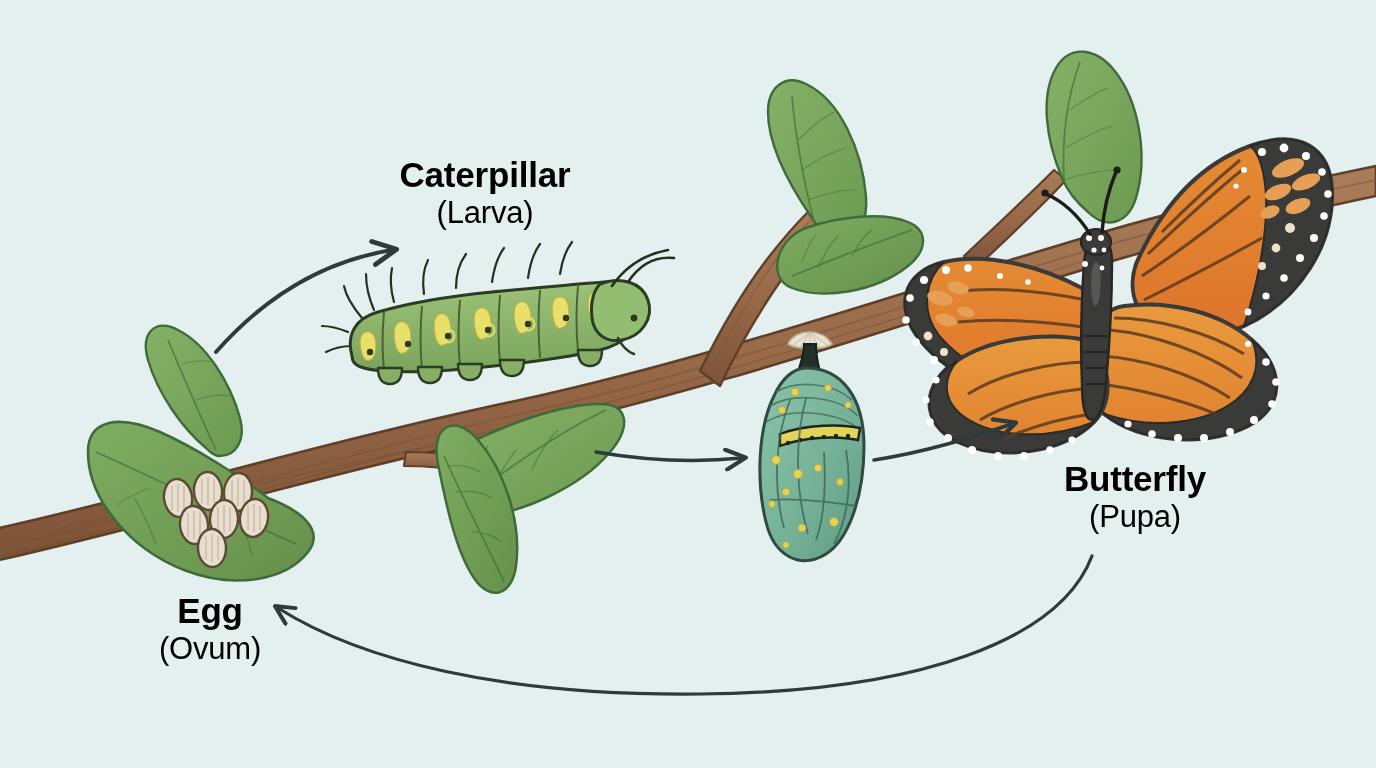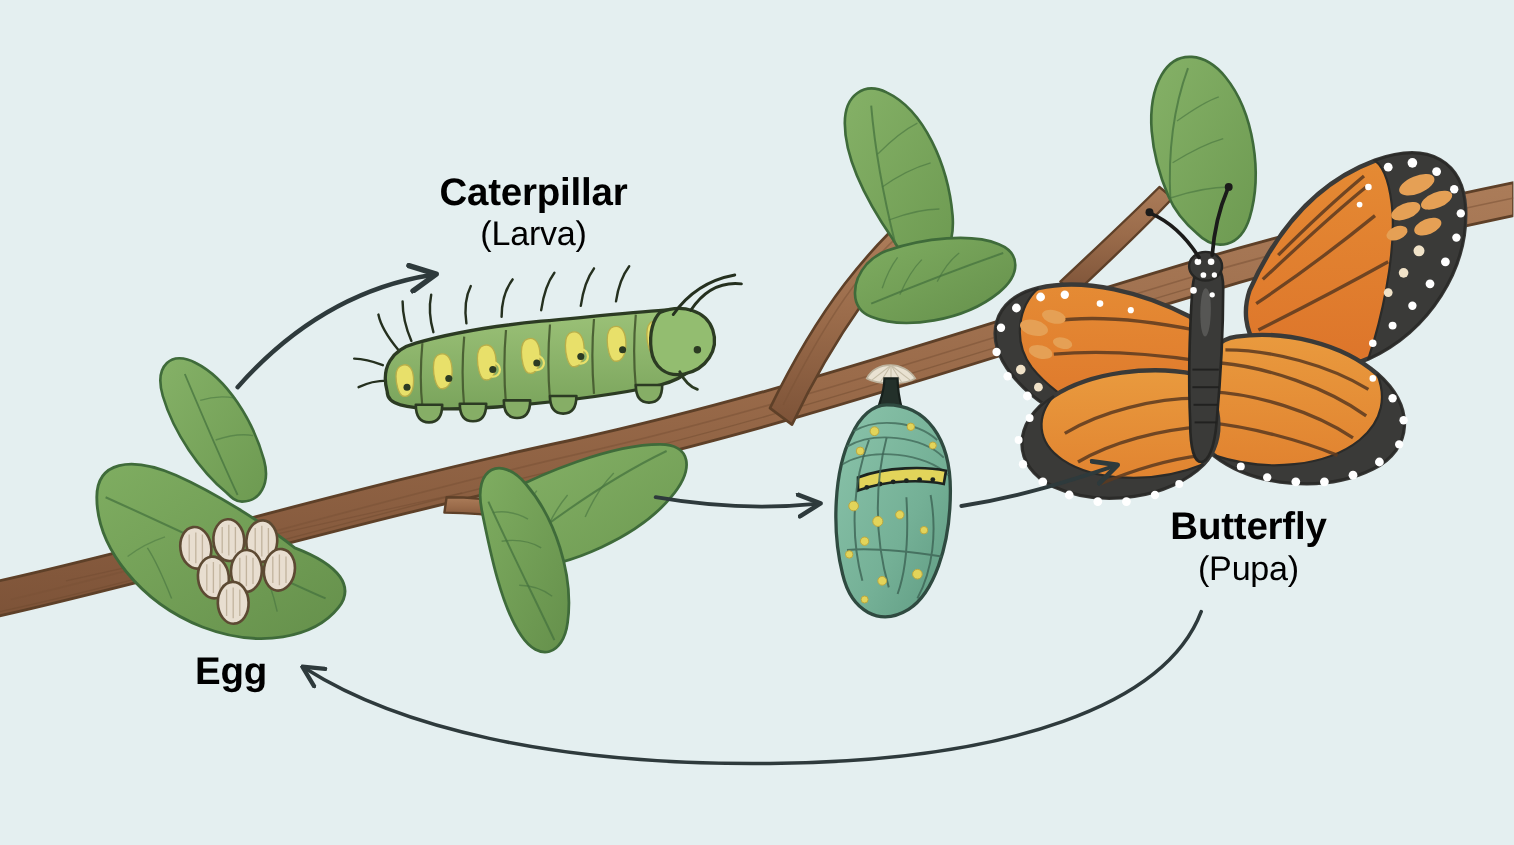--- a/index.html
+++ b/index.html
@@ -548,20 +548,21 @@
       <path d="M216,352 C 262,300 318,262 392,250" marker-end="url(#arrowHead)"></path>
       <path d="M596,452 C 654,462 702,462 742,458" stroke-width="3.4" marker-end="url(#arrowHead)"></path>
       <path d="M874,460 C 926,452 970,438 1012,424" stroke-width="3.6" marker-end="url(#arrowHead)"></path>
       <path d="M1092,556 C 1060,640 920,692 700,694
                C 500,696 360,660 278,608" stroke-width="3.2" marker-end="url(#arrowHead)"></path>
     </g>
   </svg>
 
   <div class="label" id="label-egg">
     <span class="stage-name">Egg</span>
+    <span class="stage-sci">(Ovum)</span>
   </div>
 
   <div class="label" id="label-caterpillar">
     <span class="stage-name">Caterpillar</span>
     <span class="stage-sci">(Larva)</span>
   </div>
 
 
   <div class="label" id="label-butterfly">
     <span class="stage-name">Butterfly</span>

